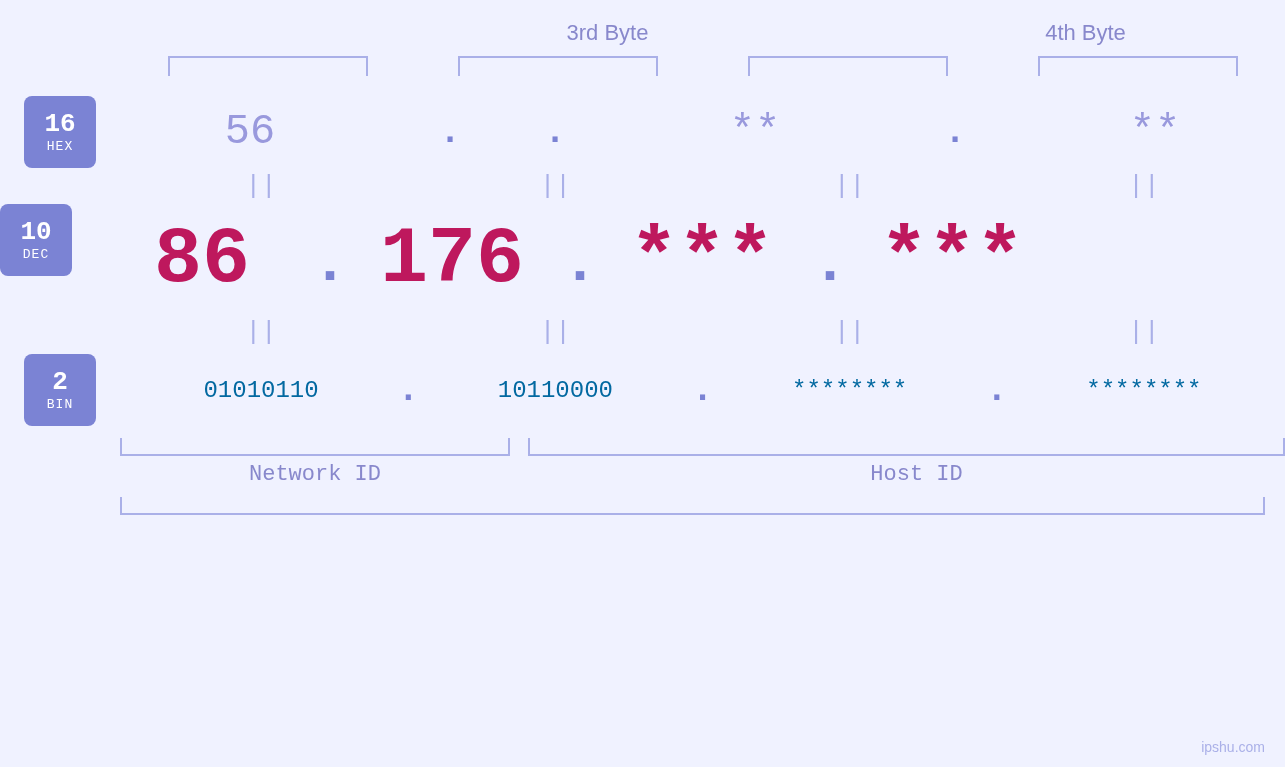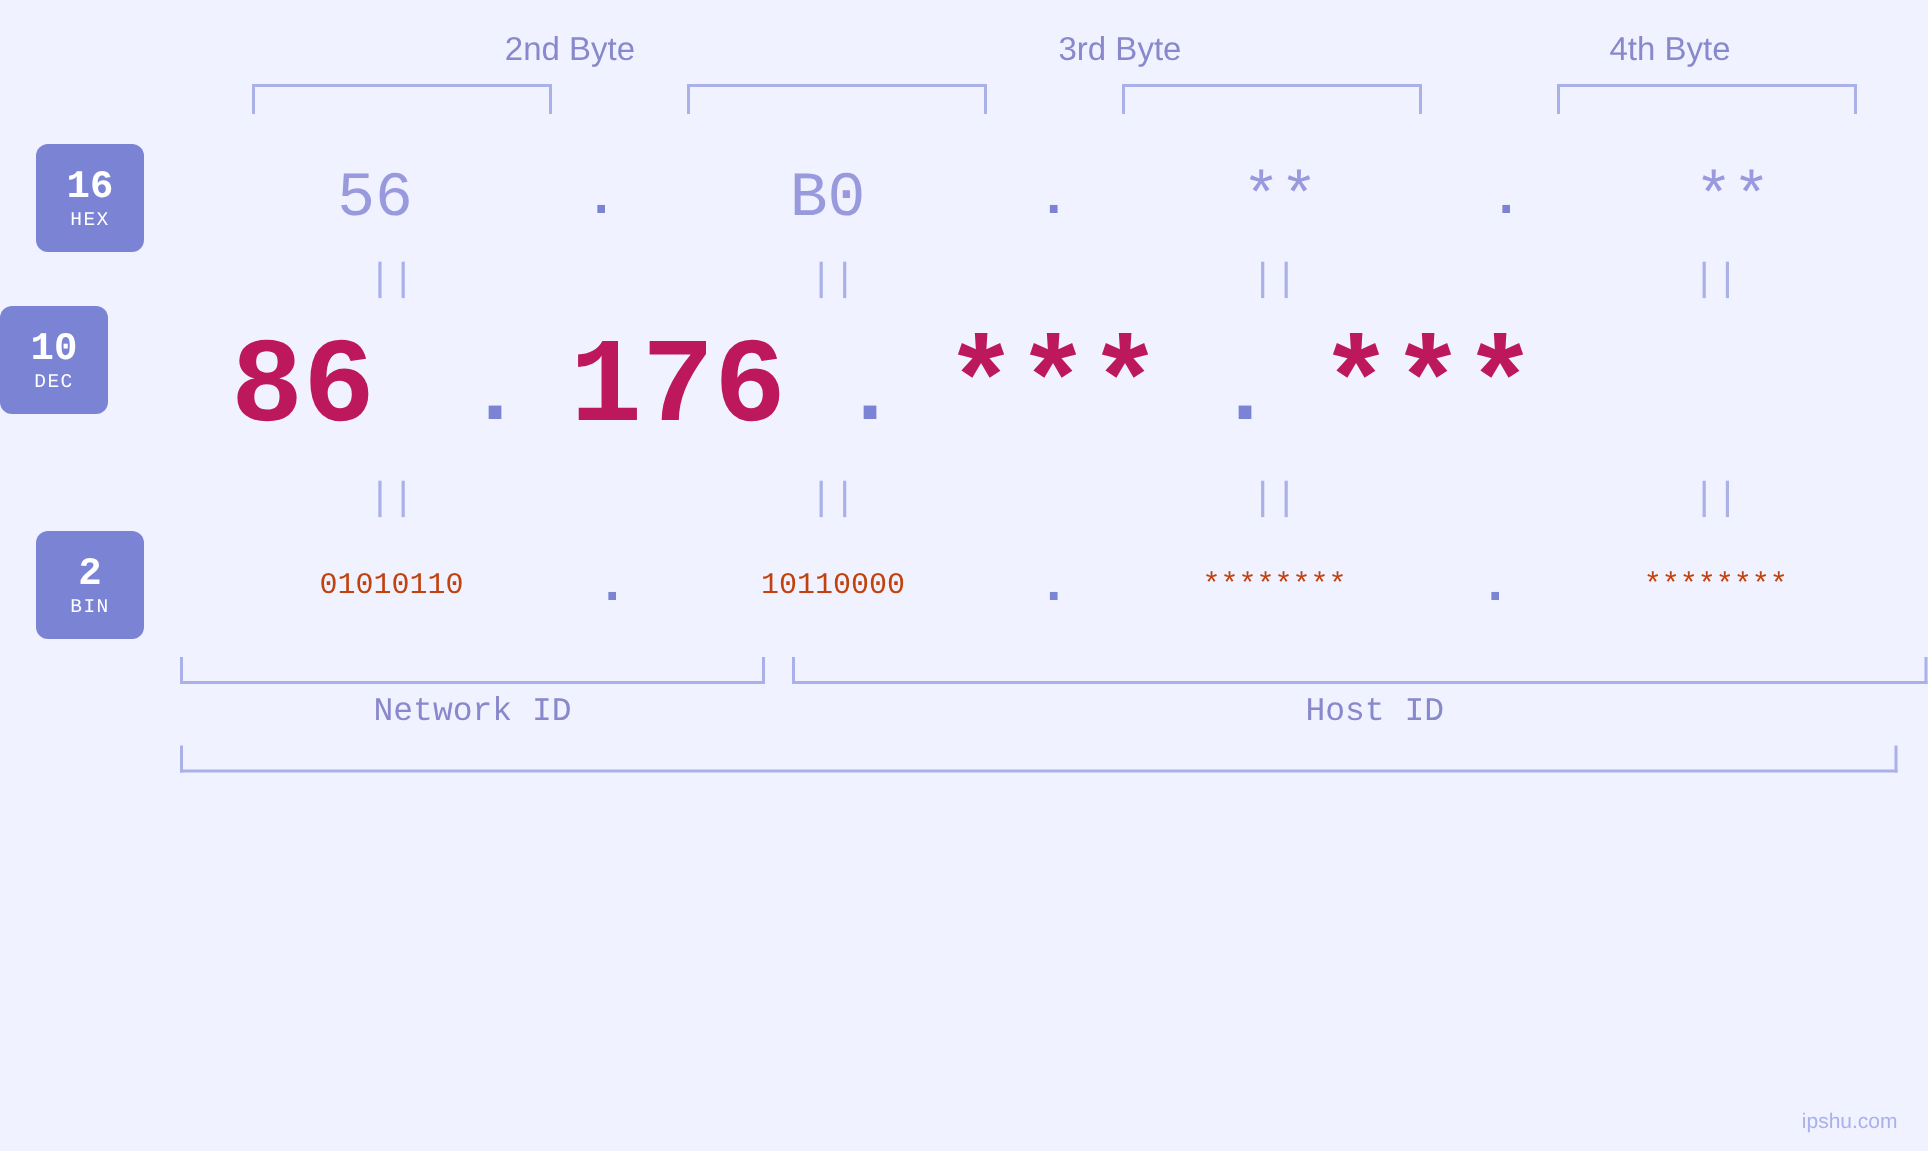--- a/index.html
+++ b/index.html
@@ -113,22 +113,22 @@
     }
 
     .dec-val {
       color: #be185d;
       font-size: 80px;
       font-weight: bold;
       font-family: Liberation Mono, monospace;
     }
 
     .bin-val {
-      color: #c2410c;
-      font-size: 20px;
+      color: #0369a1;
+      font-size: 24px;
       font-family: 'Courier New', Courier, monospace;
     }
 
     .eq-cell {
       width: 220px;
       text-align: center;
       color: #aab0e8;
       font-size: 26px;
     }
 
@@ -148,21 +148,20 @@
       font-family: Arial, sans-serif;
     }
   </style>
 </head>
 <body>
 
 <div class="container">
 
   <div class="byte-headers">
     <div style="width:30px"></div>
-    <div class="byte-header cell">2nd Byte</div>
     <div style="width:30px"></div>
     <div class="byte-header cell">3rd Byte</div>
     <div style="width:30px"></div>
     <div class="byte-header cell">4th Byte</div>
   </div>
 
   <div class="bracket-row">
     <div class="bracket"></div>
     <div style="width:30px"></div>
     <div class="bracket"></div>
@@ -177,21 +176,20 @@
     <div style="display:flex; align-items:center; width:1285px;">
       <div style="width:120px; display:flex; justify-content:center;">
         <div class="badge">
           <span class="badge-num">16</span>
           <span class="badge-label">HEX</span>
         </div>
       </div>
       <div style="display:flex; align-items:center; justify-content:space-between; flex:1; padding: 0 20px;">
         <span class="hex-val cell">56</span>
         <span class="dot">.</span>
-        <span class="hex-val cell">B0</span>
         <span class="dot">.</span>
         <span class="hex-val cell">**</span>
         <span class="dot">.</span>
         <span class="hex-val cell">**</span>
       </div>
     </div>
 
     <div style="display:flex; align-items:center; width:1285px; height:36px;">
       <div style="width:120px;"></div>
       <div style="display:flex; align-items:center; justify-content:space-around; flex:1; padding: 0 20px;">

